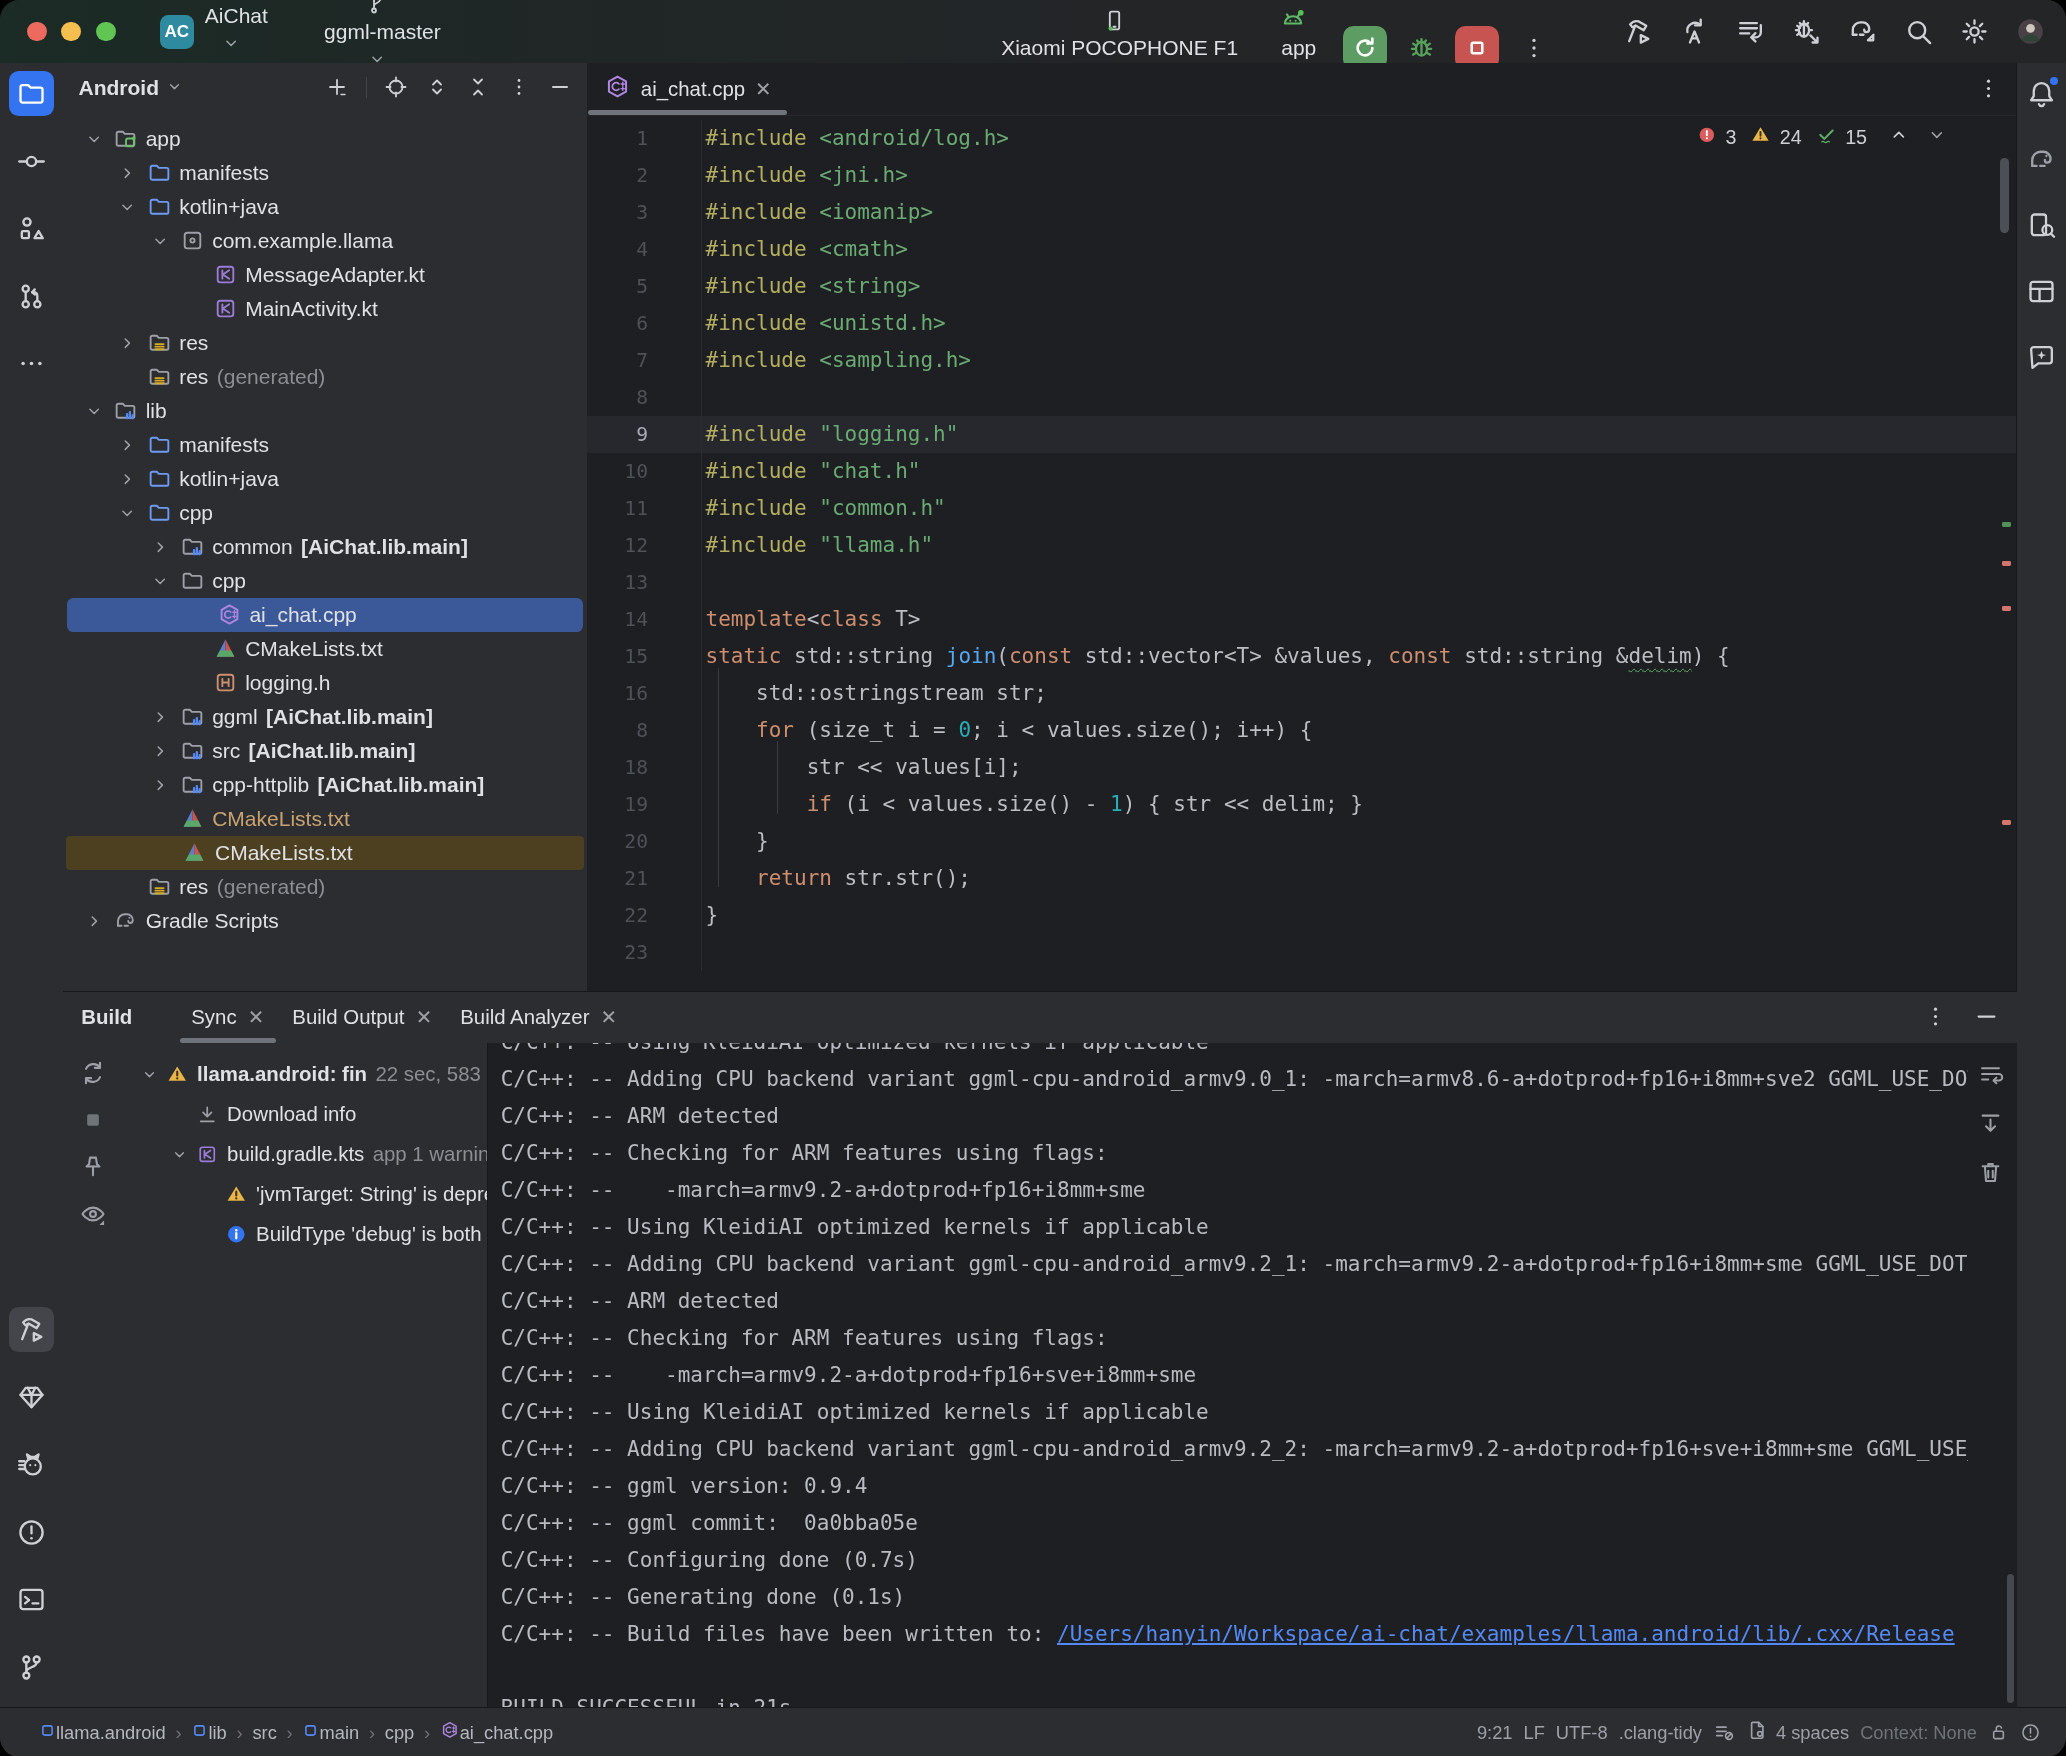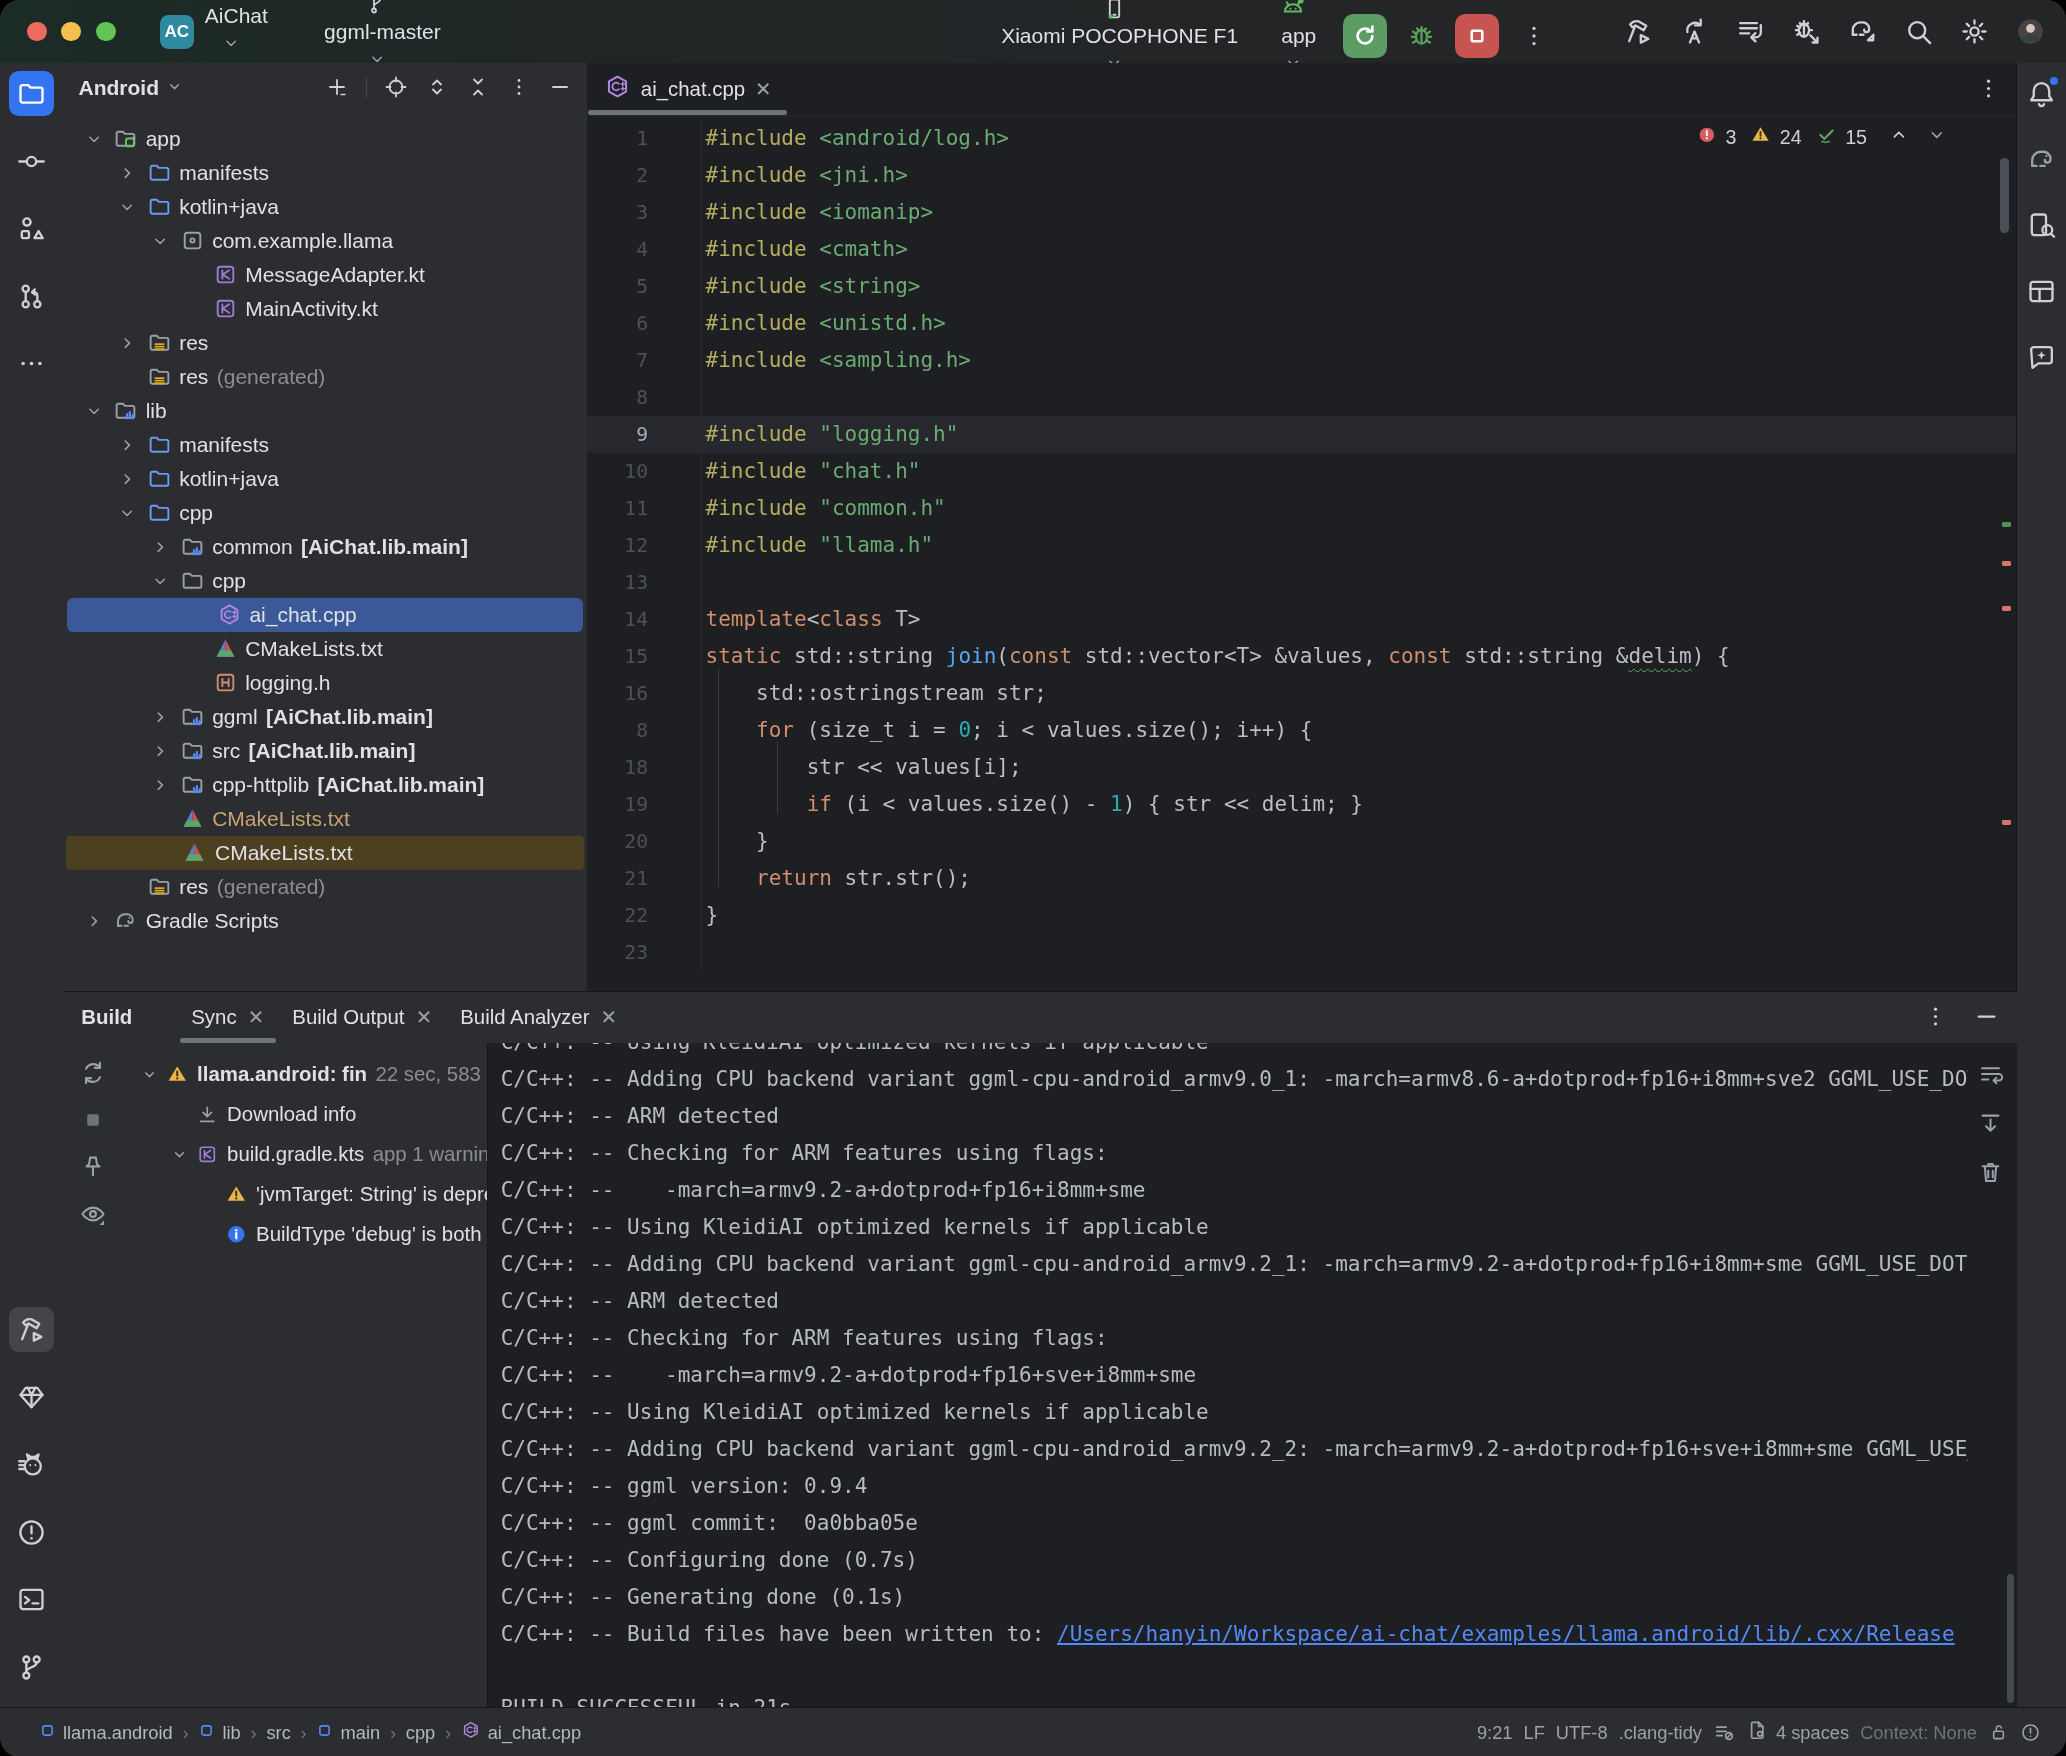--- a/index.html
+++ b/index.html
@@ -10,21 +10,21 @@
   #titlebar{position:absolute;left:0;top:0;width:2066px;height:63px;
     background:linear-gradient(90deg,#1b2b25 0%,#202626 30%,#232527 55%,#232527 100%);
     display:flex;align-items:center;}
   .lights{display:flex;gap:14.8px;margin-left:27px;}
   .light{width:19.7px;height:19.7px;border-radius:50%;}
   .l-red{background:#ec6a5e}.l-yellow{background:#f4bf4f}.l-green{background:#61c554}
   .proj-chip{width:34px;height:34px;border-radius:8.4px;background:#2e8a9e;color:#fff;
     display:flex;align-items:center;justify-content:center;font-size:17px;font-weight:bold;margin-left:44px;}
   .tb-label{font-size:21px;color:#dfe1e5;margin-left:11.2px;}
   .tb-group{display:flex;align-items:center;flex-direction:column;}
-  #run-cluster{position:absolute;left:990px;top:4px;height:63px;display:flex;align-items:center;}
+  #run-cluster{position:absolute;left:990px;top:16px;height:63px;display:flex;align-items:center;}
   .sq-btn{width:44px;height:44px;border-radius:10.5px;display:flex;align-items:center;justify-content:center;}
   .run-btn{background:#5d9c62;margin-left:27px;}
   .stop-btn{background:#c75450;margin-left:18.3px;}
   #toolbar-right{position:absolute;right:19.7px;top:0;height:63px;display:flex;align-items:center;gap:25px;}
   .tbi{width:31px;height:31px;display:flex;align-items:center;justify-content:center;}
 
   
   #left-strip{position:absolute;left:0;top:63px;width:63px;height:1645px;background:#2b2d30;border-right:1.4px solid #171819;}
   #right-strip{position:absolute;right:0;top:63px;width:49px;height:1645px;background:#2b2d30;border-left:1.4px solid #171819;}
   .strip-col{position:absolute;left:0;width:100%;display:flex;flex-direction:column;align-items:center;gap:22.5px;}
@@ -92,21 +92,21 @@
   .con-line{font-family:"DejaVu Sans Mono",monospace;font-size:21px;height:37px;line-height:37px;color:#b8bbc1;white-space:pre;}
   .con-link{color:#548af7;text-decoration:underline;}
   #console-actions{position:absolute;right:12.7px;top:18.3px;display:flex;flex-direction:column;gap:19.7px;}
   #console-scroll{position:absolute;right:2.8px;top:531px;width:7px;height:129px;border-radius:3.5px;background:#45484d;}
 
   
   #statusbar{position:absolute;left:0;bottom:0;width:2066px;height:49px;background:#2b2d30;border-top:1.4px solid #171819;
     display:flex;align-items:center;font-size:18.3px;color:#b4b8bf;}
   #breadcrumbs{display:flex;align-items:center;gap:9.8px;margin-left:39px;}
   .bc-sep{color:#6f737a;font-size:18.3px;}
-  .bc-item{display:flex;align-items:center;gap:7px;}
+  .bc-item{display:flex;align-items:center;}
   #status-right{margin-left:auto;display:flex;align-items:center;gap:11px;margin-right:25px;color:#9da0a8;text-align:right;}
   .st-dim{color:#6f737a;}
   .st-item{display:flex;align-items:center;gap:7px;}
 </style>
 </head>
 <body>
 
 <div id="stage">
 
   <div id="titlebar">

